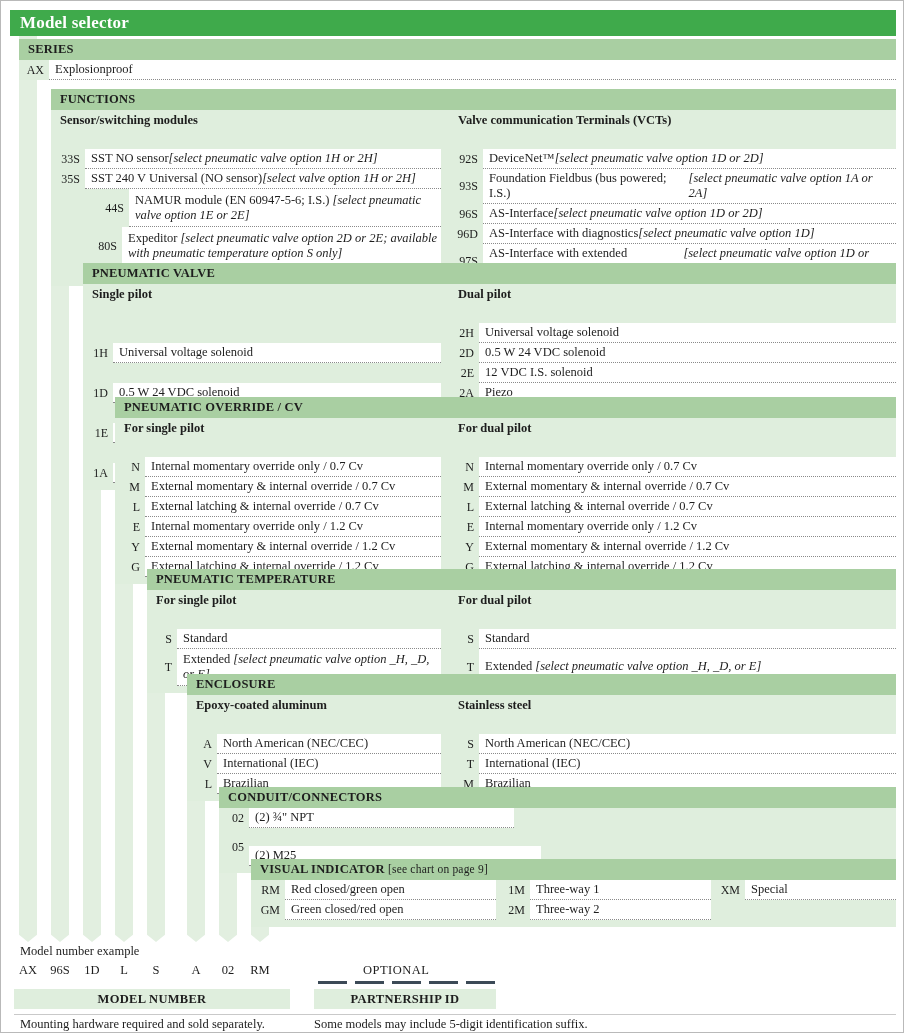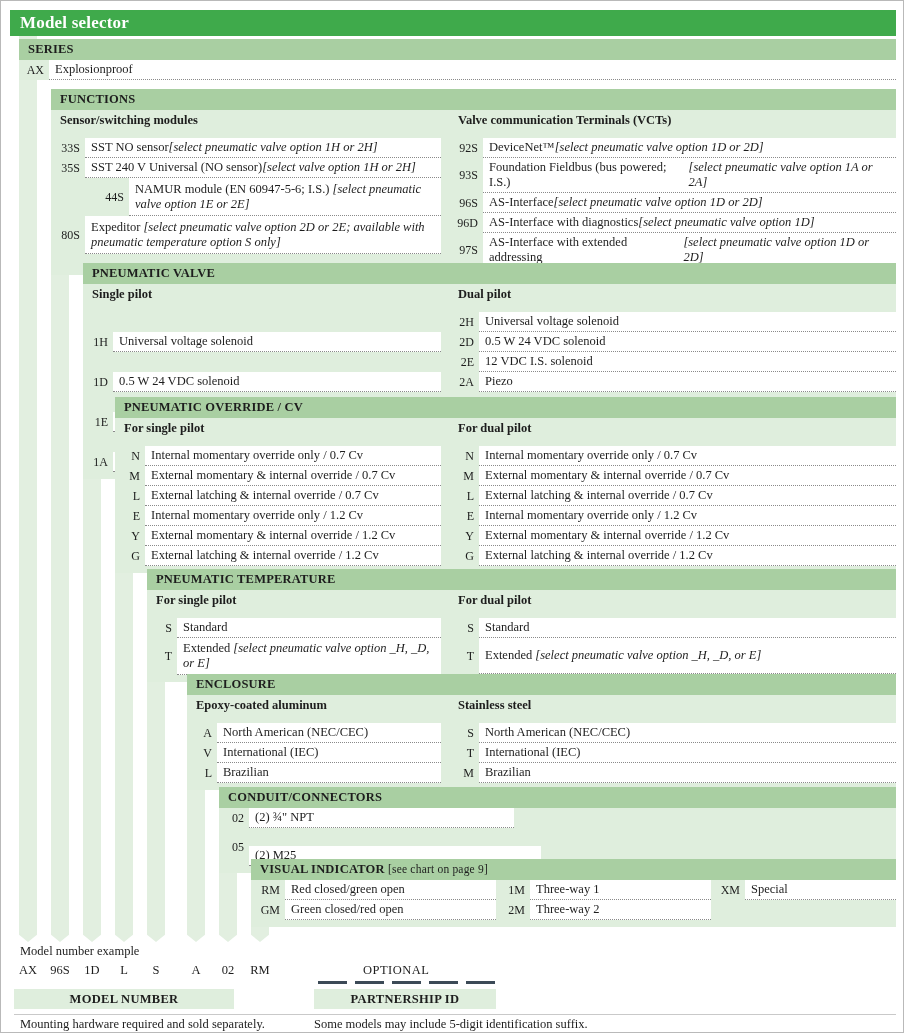--- a/index.html
+++ b/index.html
@@ -35,21 +35,21 @@
     background:#a9cfa2;
     font-weight:bold;font-size:12.5px;
     padding:4px 16px 4px 9px;
     letter-spacing:.2px;
     line-height:13px;
   }
   .sect-hdr .note{font-weight:normal;font-size:11.5px;}
   .sub-hdr{
     background:#dfeedd;
     font-weight:bold;font-size:12.5px;
-    padding:4px 0 11px 9px;
+    padding:4px 0 22px 9px;
     line-height:13px;
   }
   .colwrap{display:flex;background:#dfeedd;}
   .col{display:flex;flex-direction:column;}
 
   
   .row{display:flex;align-items:stretch;min-height:20px;}
   .code{
     background:#dfeedd;
     width:30px;min-width:30px;
@@ -159,21 +159,21 @@
               <span>SST 240 V Universal (NO sensor) </span>
               <i>[select valve option 1H or 2H]</i>
             </div>
         </div>
         <div class="row" style="min-height:38px;padding-left:44px;">
           <div class="code w3">44S</div>
           <div class="desc tall">
               <span><span>NAMUR module (EN 60947-5-6; I.S.) </span><i>[select pneumatic valve option 1E or 2E]</i></span>
             </div>
         </div>
-        <div class="row" style="min-height:38px;">
+        <div class="row" style="min-height:38px;padding-left:37px;">
           <div class="code w3">80S</div>
           <div class="desc tall">
               <span><span>Expeditor </span><i>[select pneumatic valve option 2D or 2E; available with pneumatic temperature option S only]</i></span>
             </div>
         </div>
       </div>
       <div class="spacer"></div>
       <div class="col" style="flex:1;">
         <div class="sub-hdr">Valve communication Terminals (VCTs)</div>
         <div class="row">
@@ -460,21 +460,21 @@
   <div class="ex-cell" style="left:245px;top:962px;width:28px;">RM</div>
 
   <div class="optional" style="left:362px;top:962px;">OPTIONAL</div>
 
   <div class="dash" style="left:317px;top:980px;width:29px;"></div>
   <div class="dash" style="left:354px;top:980px;width:29px;"></div>
   <div class="dash" style="left:391px;top:980px;width:29px;"></div>
   <div class="dash" style="left:428px;top:980px;width:29px;"></div>
   <div class="dash" style="left:465px;top:980px;width:29px;"></div>
 
-  <div class="legend" style="left:13px;top:988px;width:220px;height:20px;">MODEL NUMBER</div>
+  <div class="legend" style="left:13px;top:988px;width:276px;height:20px;">MODEL NUMBER</div>
   <div class="legend" style="left:313px;top:988px;width:182px;height:20px;">PARTNERSHIP ID</div>
 
   <div class="rule" style="left:13px;top:1013px;width:882px;"></div>
 
   <div class="legend-note" style="left:19px;top:1016px;">Mounting hardware required and sold separately.</div>
   <div class="legend-note" style="left:313px;top:1016px;">Some models may include 5-digit identification suffix.</div>
 
 </div>
 
 </body></html>

